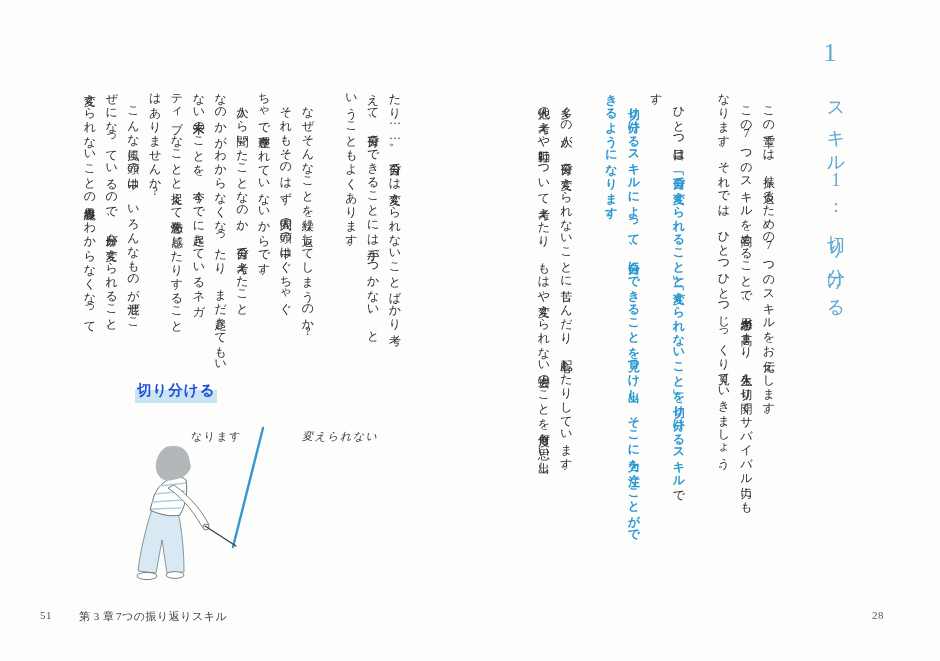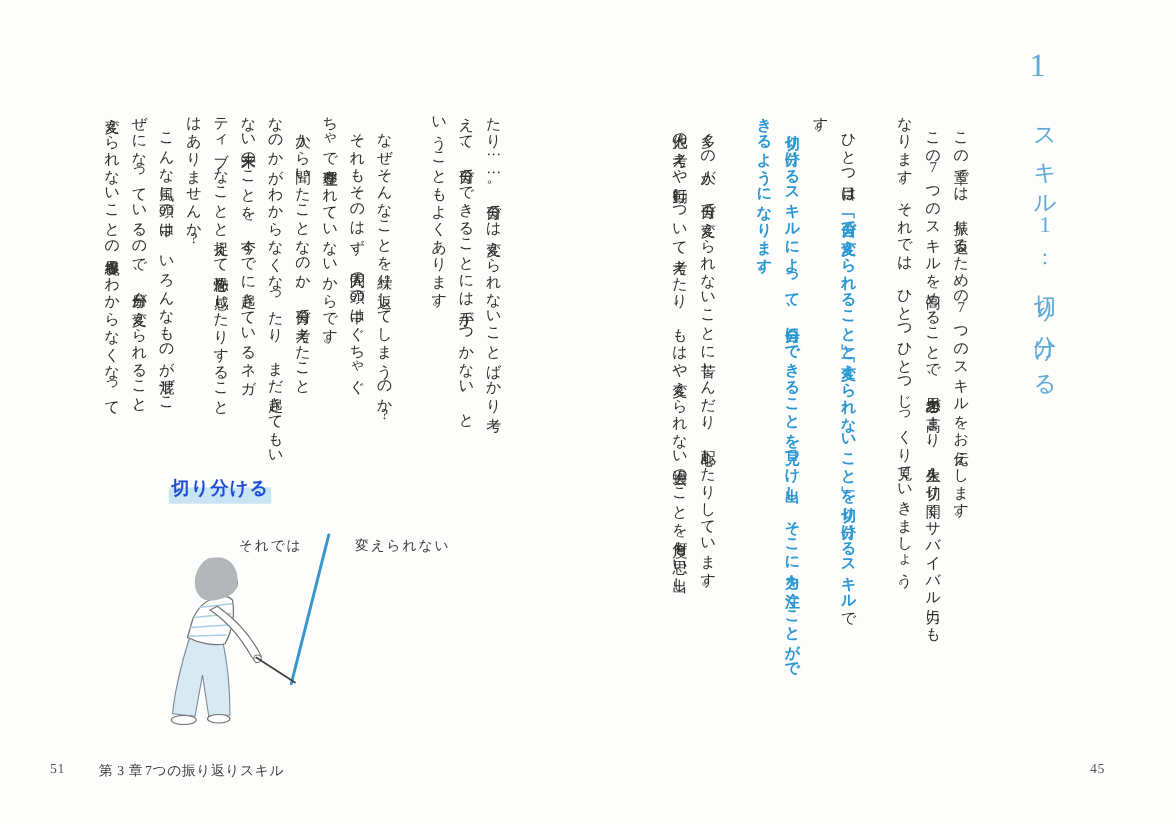--- a/index.html
+++ b/index.html
@@ -41,21 +41,21 @@
   .fig-heading::before {
     content:""; position:absolute; left:-2px; top:9px;
     width:82px; height:13px; background:var(--hl); z-index:-1;
   }
   .fig-label {
     position:absolute; top:429px;
     font-family:"DejaVu Sans", sans-serif;
     font-size:11px; color:#3b3b3b; letter-spacing:1.5px;
   }
   #label-changeable { left:191px; }
-  #label-unchangeable { left:284px; }
+  #label-unchangeable { left:302px;font-style:italic; }
   #figure-svg { position:absolute; left:110px; top:412px; }
   .footer-item {
     position:absolute; top:609px; font-size:11px; color:#3c3c3c;
     font-family:"Liberation Serif", serif; letter-spacing:0.5px;
   }
   #page-num-left { left:40px; color:#555; }
   #footer-chapter { left:79px; }
   #footer-booktitle { left:116px;text-align:center; }
   #page-num-right { left:872px; color:#555; }
 </style>
@@ -90,21 +90,21 @@
       <div class="v-col" style="left: 190.8px;"><span class="seg-k">ない未来のことを、今すでに起きているネガ</span></div>
       <div class="v-col" style="left: 169px;"><span class="seg-k">ティブなことと捉えて恐怖を感じたりすること</span></div>
       <div class="v-col" style="left: 147.2px;"><span class="seg-k">はありませんか?</span></div>
       <div class="v-col indent" style="left: 125.4px;"><span class="seg-k">こんな風に頭の中は、いろんなものが混ぜこ</span></div>
       <div class="v-col" style="left: 103.6px;"><span class="seg-k">ぜになっているので、自分が変えられること、</span></div>
       <div class="v-col" style="left: 81.8px;"><span class="seg-k">変えられないことの境界線もわからなくなって</span></div>
     </div>
 
   <div class="fig-heading">切り分ける</div>
 
-  <div class="fig-label" id="label-changeable">それでは</div>
+  <div class="fig-label" id="label-changeable">なります</div>
   <div class="fig-label" id="label-unchangeable">変えられない</div>
 
   <svg id="figure-svg" width="250" height="180" viewBox="0 0 250 180">
 
     <path d="M 153,16 L 123,135" stroke="#3598cc" stroke-width="2.4" fill="none" stroke-linecap="round"></path>
 
     <path d="M 42,97 C 36,116 30,140 28,159 L 46,161 L 52,128 L 57,161 L 74,160
              C 74,140 72,118 68,100 C 58,105 50,102 42,97 Z" fill="#d8e9f4" stroke="#7b8b95" stroke-width="0.9"></path>
 
     <ellipse cx="37" cy="164" rx="10" ry="3.6" fill="#fff" stroke="#707070" stroke-width="0.9"></ellipse>
@@ -122,15 +122,15 @@
 
     <path d="M 56,35 C 46,41 43,56 49,64 C 53,70 61,69 67,67 C 74,65 80,62 80,53
              C 81,42 73,33 64,34 C 61,34 58,34 56,35 Z" fill="#b3b7ba"></path>
 
     <path d="M 95,114 L 126,134" stroke="#3d3d3d" stroke-width="1.3" stroke-linecap="round"></path>
   </svg>
 
   <div class="footer-item" id="page-num-left">51</div>
   <div class="footer-item" id="footer-chapter">第 3 章</div>
   <div class="footer-item" id="footer-booktitle">7つの振り返りスキル</div>
-  <div class="footer-item" id="page-num-right">45</div>
+  <div class="footer-item" id="page-num-right">28</div>
 
 </div>
 
 </body></html>

